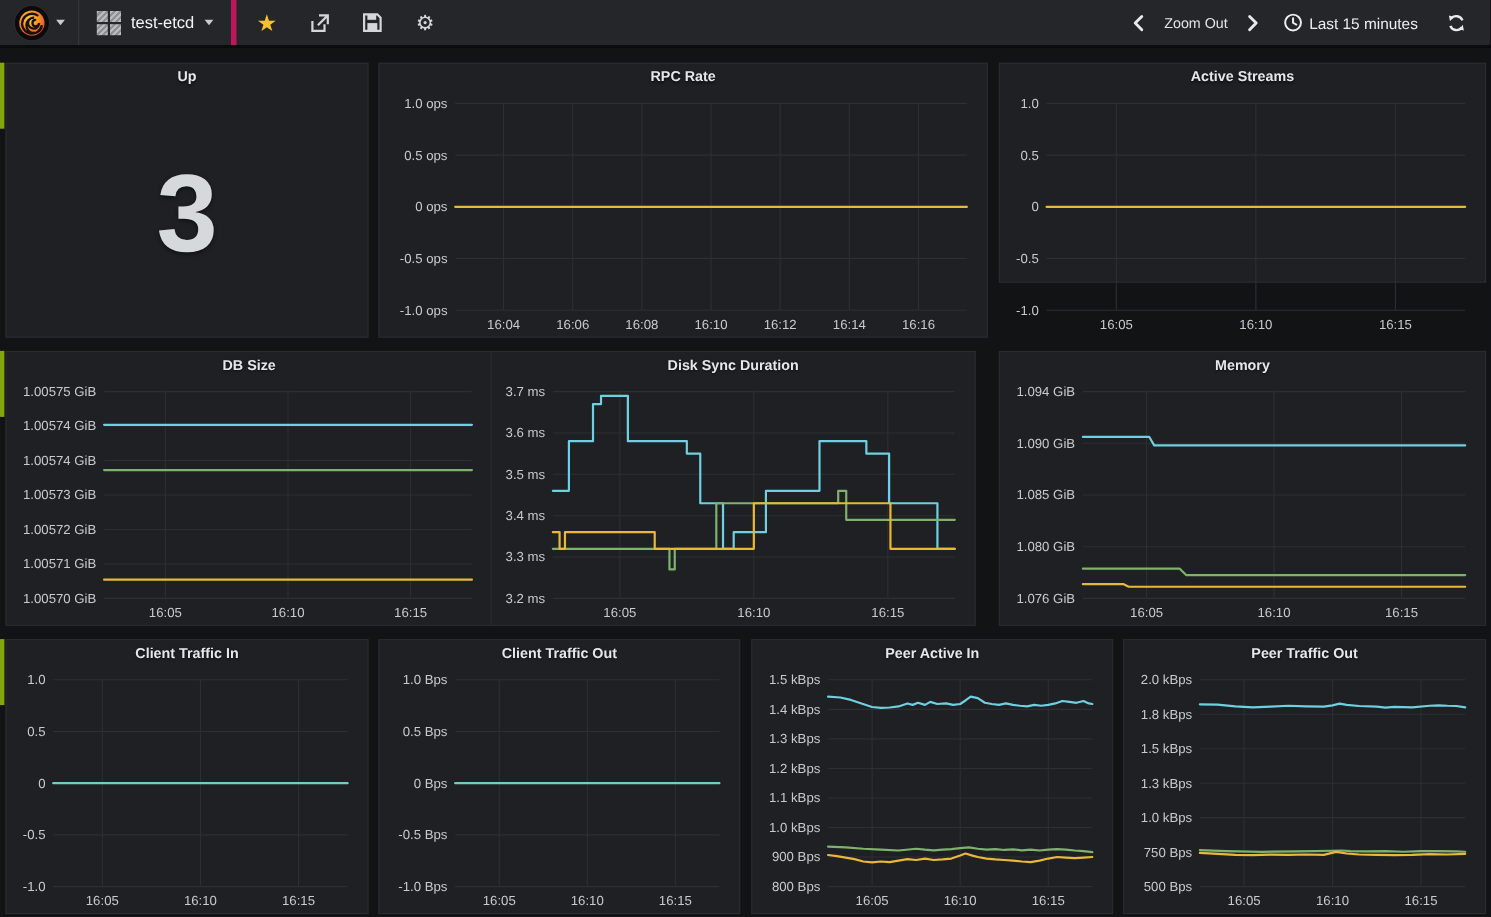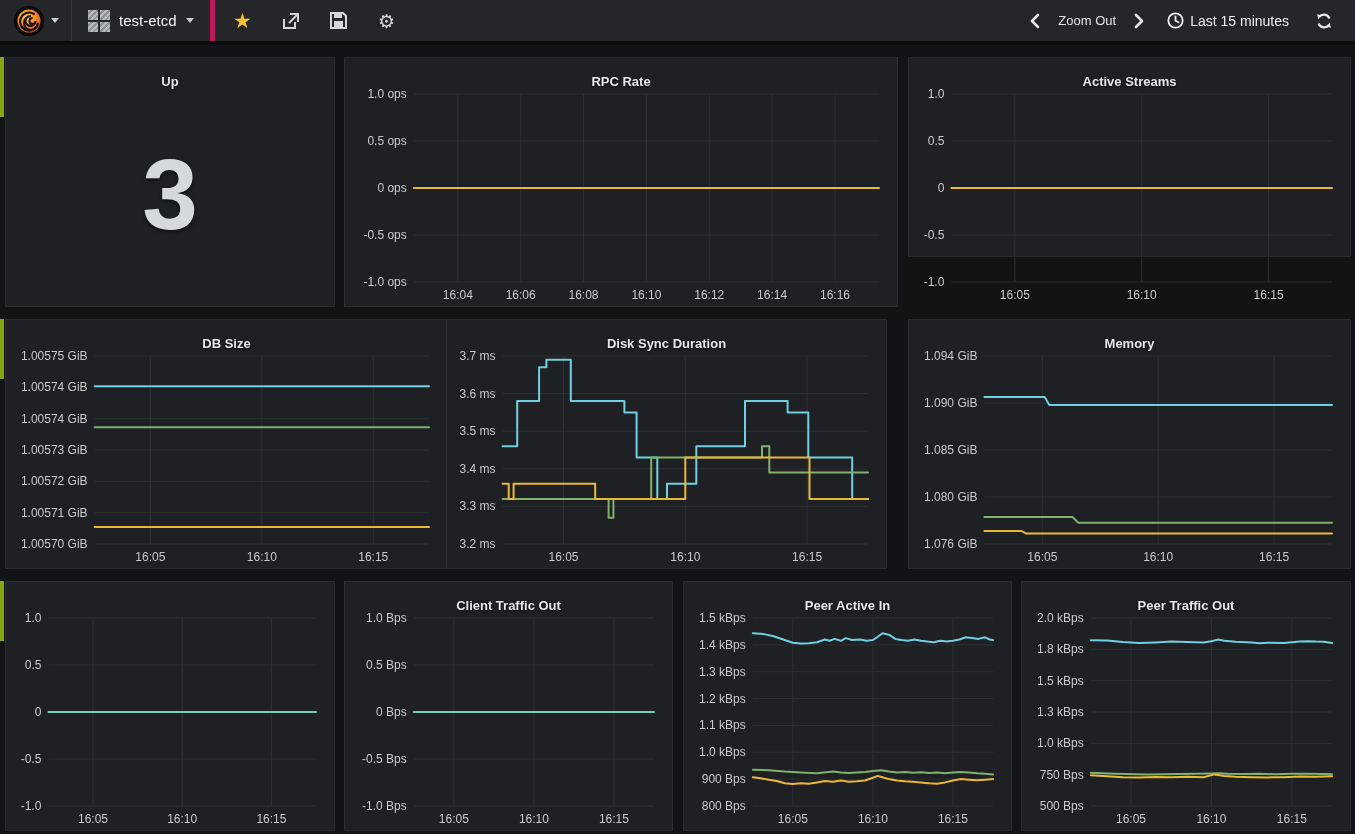--- a/index.html
+++ b/index.html
@@ -23,21 +23,21 @@
   .nav-right { display:flex; align-items:center; height:100%; padding-right:10px; }
   .nav-right .txtbtn { color:#e2e3e5; font-size:13px; padding:0 10px; cursor:pointer; }
   .nav-right .timebtn { display:flex; align-items:center; gap:6px; color:#eceded; font-size:14px; padding:0 14px; cursor:pointer; }
   .chev { display:flex; align-items:center; padding:0 8px; cursor:pointer; }
   .refresh-btn { padding:0 12px; cursor:pointer; display:flex; align-items:center; }
 
   
   .row-strip { position:absolute; left:0; width:4px; height:60px; background:#84A60F; cursor:pointer; }
   .panel { position:absolute; background:#1f2023; border:1px solid #2b2c2f; }
   .panel-title { height:24px; line-height:24px; text-align:center; font-weight:bold; font-size:13px; color:#e4e8ec; cursor:pointer;
-                 text-shadow:0 1px 2px rgba(0,0,0,.6);margin-top:12px; }
+                 text-shadow:0 1px 2px rgba(0,0,0,.6); }
   .chart { position:absolute; left:2px; right:2px; top:24px; bottom:2px; }
   .bigstat { position:absolute; left:0; right:0; top:24px; bottom:0; display:flex; align-items:center; justify-content:center; }
   .bigstat span { color:#d6d9dc; font-size:100px; font-weight:bold; text-shadow:0 2px 4px rgba(0,0,0,.5); }
   svg text { font-family:"Liberation Sans", sans-serif; }
 </style>
 </head>
 <body>
 
 <div id="screen">
 
@@ -262,20 +262,21 @@
           <text x="247.20000000000002" y="217" text-anchor="middle" font-size="12" fill="#c9cacc">16:10</text>
           <line x1="363.0666666666667" y1="12" x2="363.0666666666667" y2="200" stroke="#2d2f32" stroke-width="1"></line>
           <text x="363.0666666666667" y="217" text-anchor="middle" font-size="12" fill="#c9cacc">16:15</text>
           <polyline points="73.4,53.1 133.7,53.1 138.3,60.9 421.0,60.9" fill="none" stroke="#6ED0E0" stroke-width="2" stroke-linejoin="round" stroke-linecap="round"></polyline>
           <polyline points="73.4,173.0 161.5,173.0 167.3,178.8 421.0,178.8" fill="none" stroke="#7EB26D" stroke-width="2" stroke-linejoin="round" stroke-linecap="round"></polyline>
           <polyline points="73.4,187.1 110.5,187.1 115.1,189.4 421.0,189.4" fill="none" stroke="#EAB839" stroke-width="2" stroke-linejoin="round" stroke-linecap="round"></polyline>
         </svg></div>
   </div>
 
   <div class="panel" style="left:5px;top:581px;width:330px;height:250px">
+    <div class="panel-title">Client Traffic In</div>
     <div class="chart"><svg width="324" height="222">
           <line x1="40.4" y1="12" x2="308" y2="12" stroke="#2d2f32" stroke-width="1"></line>
           <text x="33.4" y="16" text-anchor="end" font-size="12" fill="#c9cacc">1.0</text>
           <line x1="40.4" y1="59" x2="308" y2="59" stroke="#2d2f32" stroke-width="1"></line>
           <text x="33.4" y="63" text-anchor="end" font-size="12" fill="#c9cacc">0.5</text>
           <line x1="40.4" y1="106" x2="308" y2="106" stroke="#2d2f32" stroke-width="1"></line>
           <text x="33.4" y="110" text-anchor="end" font-size="12" fill="#c9cacc">0</text>
           <line x1="40.4" y1="153" x2="308" y2="153" stroke="#2d2f32" stroke-width="1"></line>
           <text x="33.4" y="157" text-anchor="end" font-size="12" fill="#c9cacc">-0.5</text>
           <line x1="40.4" y1="200" x2="308" y2="200" stroke="#2d2f32" stroke-width="1"></line>

